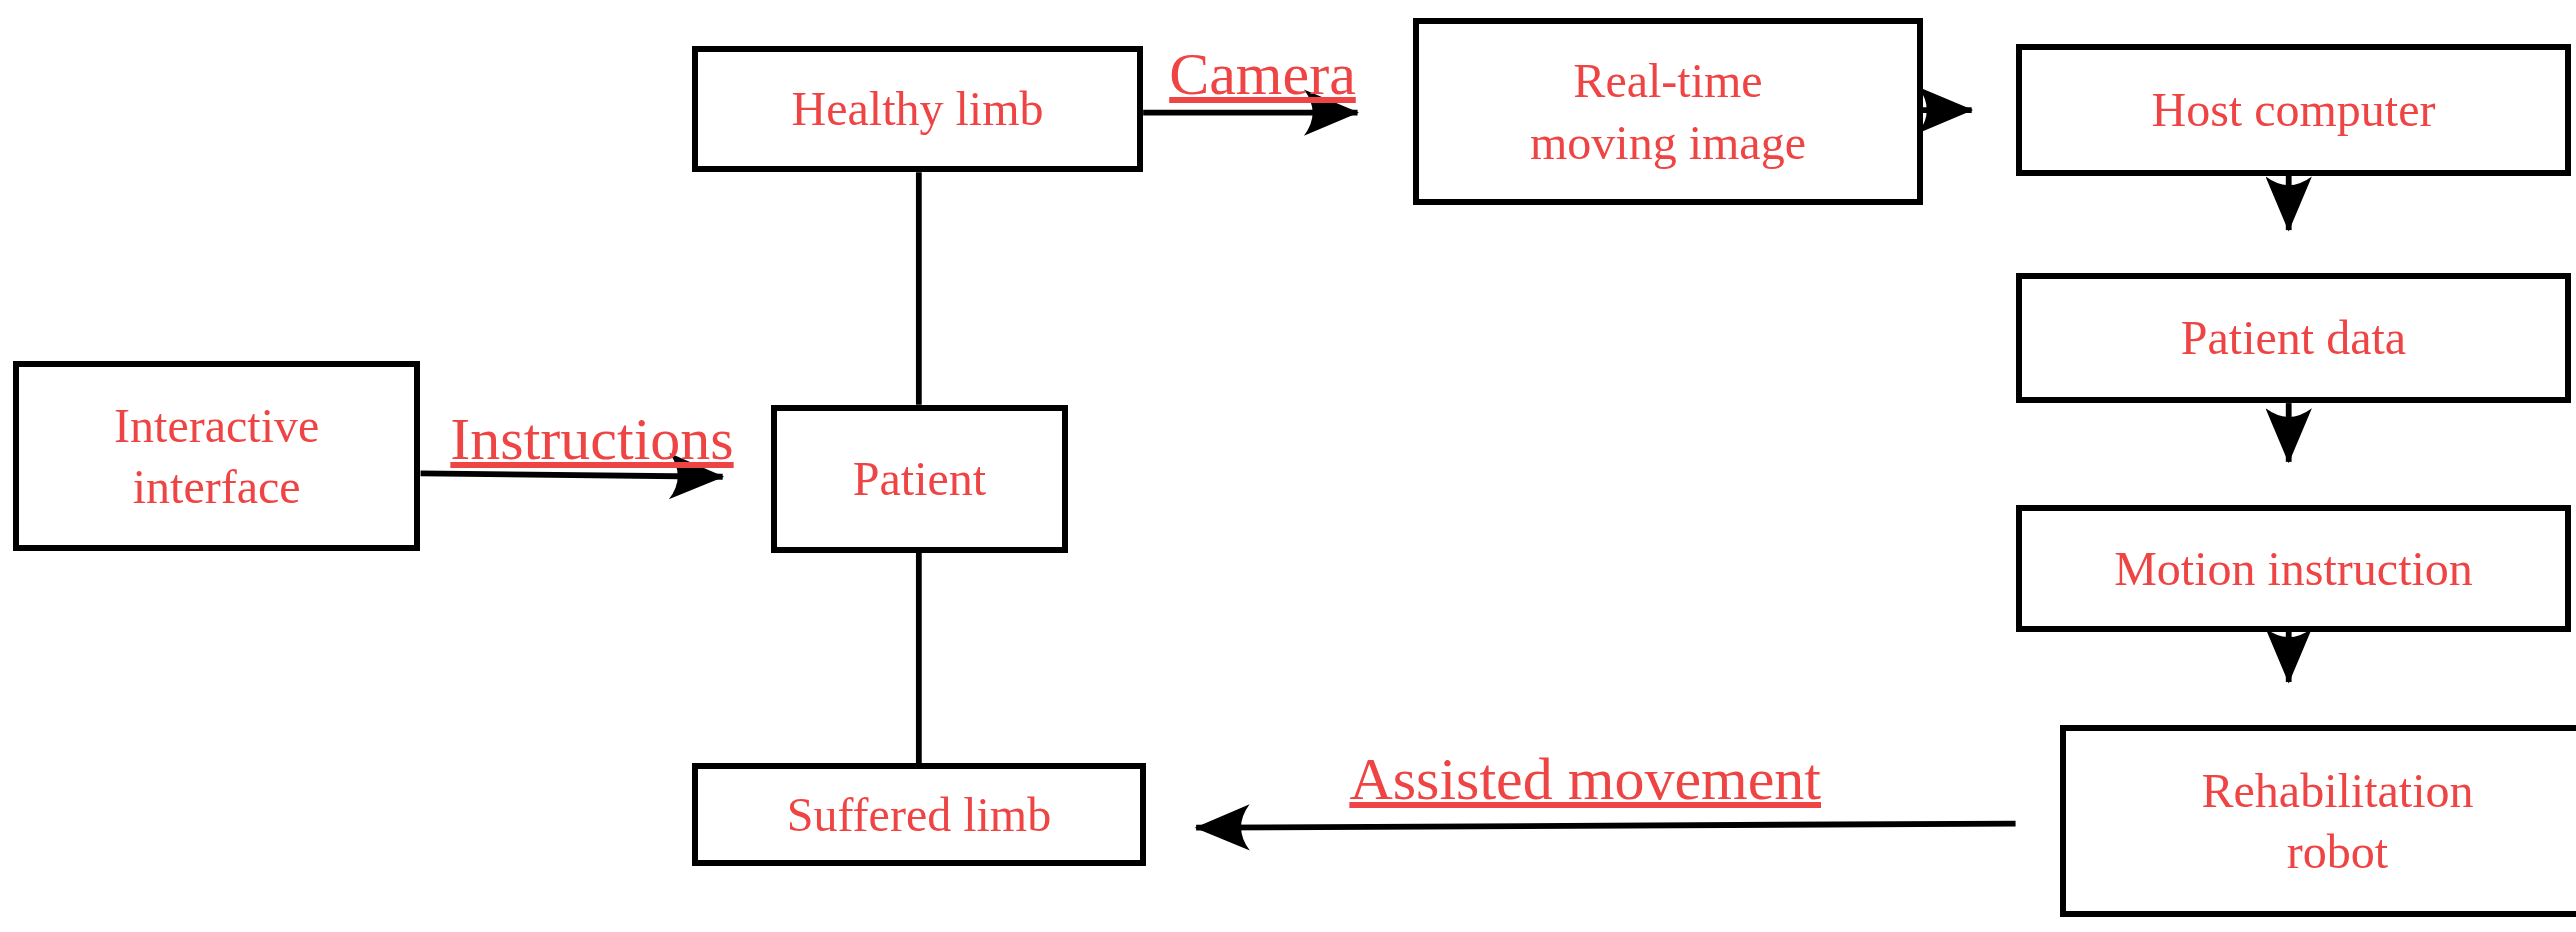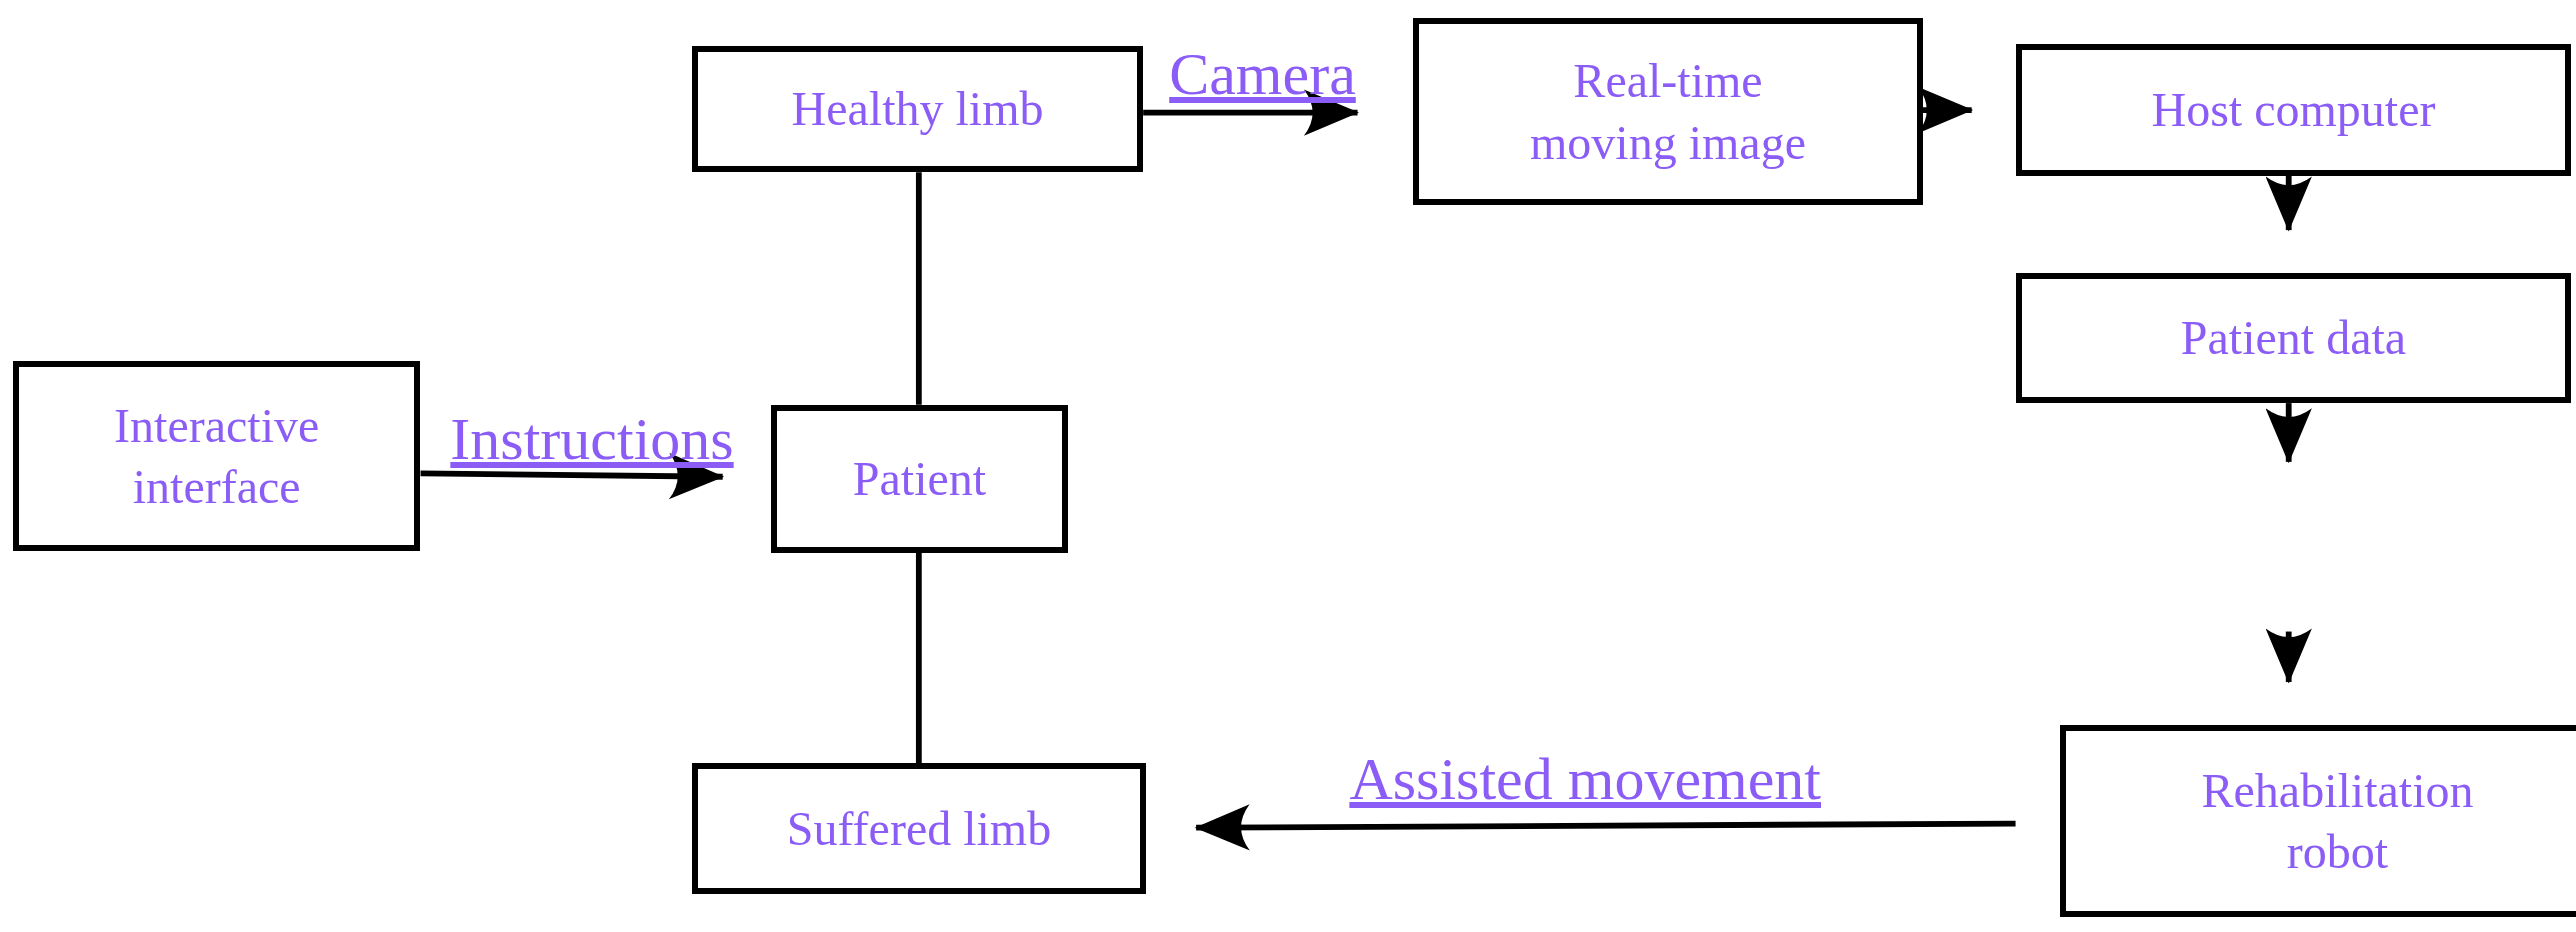--- a/index.html
+++ b/index.html
@@ -6,21 +6,21 @@
     margin: 0;
     padding: 0;
     background: #ffffff;
   }
   .diagram {
     position: relative;
     width: 2576px;
     height: 932px;
     background: #ffffff;
     font-family: "Liberation Serif", "DejaVu Serif", serif;
-    color: #8b5cf6;
+    color: #ef4444;
     overflow: hidden;
   }
   .connector-layer {
     position: absolute;
     left: 0;
     top: 0;
     width: 2576px;
     height: 932px;
   }
   .node {
@@ -47,21 +47,21 @@
   }
   
   .n-healthy      { left: 692px;  top: 46px;  width: 451px; height: 126px; }
   .n-realtime     { left: 1413px; top: 18px;  width: 510px; height: 187px; }
   .n-host         { left: 2016px; top: 44px;  width: 555px; height: 132px; }
   .n-motiondata   { left: 2016px; top: 273px; width: 555px; height: 130px; }
   .n-motioninstr  { left: 2016px; top: 505px; width: 555px; height: 127px; }
   .n-robot        { left: 2016px; top: 725px; width: 555px; height: 192px; margin-left: 44px; }
   .n-interactive  { left: 13.2px;   top: 361px; width: 407px; height: 190px; }
   .n-patient      { left: 771px;  top: 405px; width: 297px; height: 148px; }
-  .n-suffered     { left: 692px;  top: 763px; width: 454px; height: 131px; }
+  .n-suffered     { left: 692px;  top: 763px; width: 454px; height: 103px; }
   
   .l-camera       { left: 1130px; top: 41px;  width: 265px; }
   .l-instructions { left: 443px;  top: 406px; width: 298px; }
   .l-assisted     { left: 1349px; top: 746px; width: 472px; text-align: right; }
 </style>
 </head>
 <body>
 
 <div class="diagram">
 
@@ -101,20 +101,23 @@
   </div>
 
   <div class="node n-host">
     <span>Host computer</span>
   </div>
 
   <div class="node n-motiondata">
     <span>Patient data</span>
   </div>
 
+  <div class="node n-motioninstr">
+    <span>Motion instruction</span>
+  </div>
 
   <div class="node n-robot">
     <span>Rehabilitation</span>
     <span>robot</span>
   </div>
 
   <div class="node n-interactive">
     <span>Interactive</span>
     <span>interface</span>
   </div>

